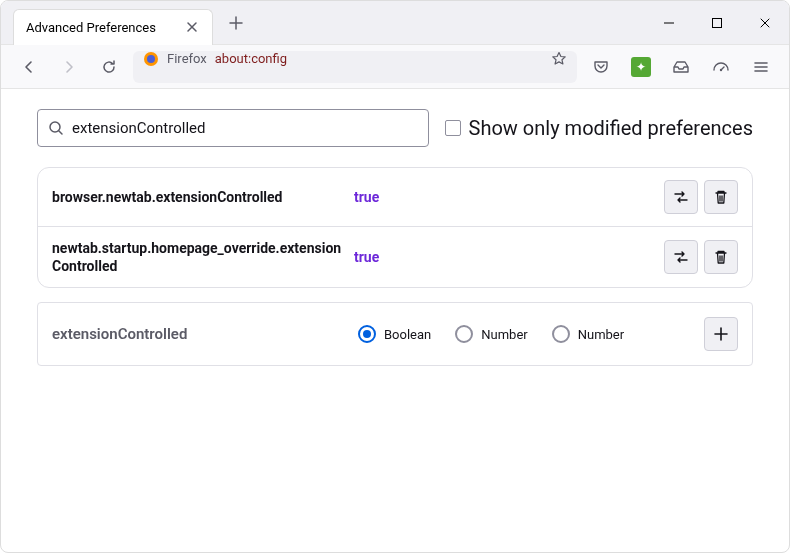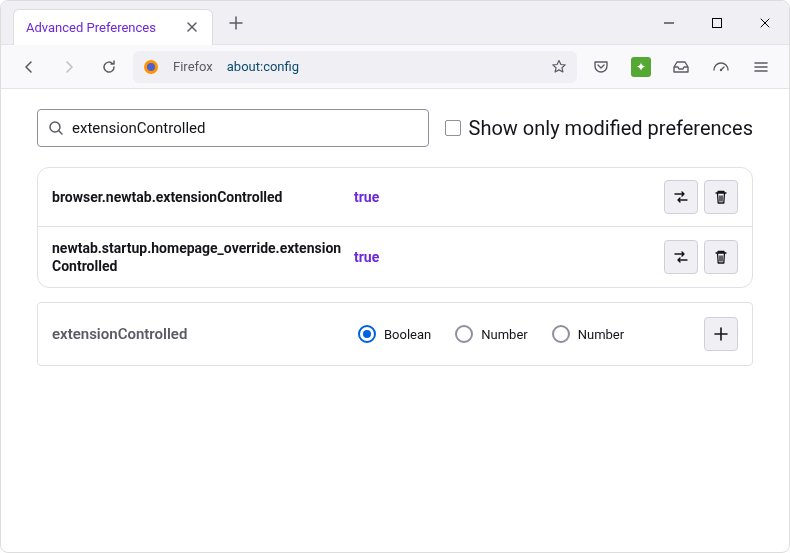--- a/index.html
+++ b/index.html
@@ -1,31 +1,31 @@
 <!DOCTYPE html>
 <html><head>
   <meta charset="utf-8">
   <style>
     * { margin: 0; padding: 0; box-sizing: border-box; font-family: -apple-system, BlinkMacSystemFont, "Segoe UI", Roboto, sans-serif; }
     body { width: 790px; height: 553px; background: #fff; border-radius: 8px; overflow: hidden; border: 1px solid #ddd; position: relative; }
     
     .titlebar { height: 44px; display: flex; align-items: center; background: #f0f0f4; border-bottom: 1px solid #e5e5e5; }
     .tab { display: flex; align-items: center; height: 36px; margin-left: 12px; margin-top: 8px; padding: 0 12px; background: #fff; border-radius: 6px 6px 0 0; border: 1px solid #ddd; border-bottom: none; gap: 10px; min-width: 200px; }
-    .tab-title { font-size: 13px; color: #6d28d9; flex: 1; }
+    .tab-title { font-size: 13px; color: #000000; flex: 1; }
     .tab-close { width: 16px; height: 16px; display: flex; align-items: center; justify-content: center; cursor: pointer; color: #5b5b66; }
     .new-tab-btn { width: 30px; height: 30px; display: flex; align-items: center; justify-content: center; margin-left: 8px; color: #5b5b66; font-size: 20px; cursor: pointer; }
     .window-controls { margin-left: auto; display: flex; }
     .wc-btn { width: 48px; height: 44px; display: flex; align-items: center; justify-content: center; color: #000; }
     
     .navbar { height: 44px; display: flex; align-items: center; padding: 0 12px; gap: 8px; background: #f9f9fb; border-bottom: 1px solid #e5e5e5; }
     .nav-btn { width: 32px; height: 32px; display: flex; align-items: center; justify-content: center; color: #5b5b66; border-radius: 4px; }
     .nav-btn.disabled { color: #c0c0c8; }
-    .address-bar { flex: 1; height: 32px; background: #f0f0f4; border-radius: 6px; display: flex; align-items: center; padding: 0 10px; gap: 14px; }
+    .address-bar { flex: 1; height: 32px; background: #f0f0f4; border-radius: 6px; display: flex; padding: 0 10px; gap: 8px; }
     .address-context { font-size: 13px; color: #5b5b66; }
-    .address-text { font-size: 13px; color: #0c4a6e; flex: 1; }
+    .address-text { font-size: 13px; color: #7f1d1d; flex: 1; }
     .ff-logo { width: 16px; height: 16px; display: flex; align-items: center; justify-content: center; }
     .nav-icon { width: 32px; height: 32px; display: flex; align-items: center; justify-content: center; color: #5b5b66; }
     .ext-icon { width: 20px; height: 20px; background: #55a834; border-radius: 3px; display: flex; align-items: center; justify-content: center; color: #fff; font-size: 12px; }
     
     .content { padding: 20px 36px; }
     
     .search-row { display: flex; gap: 16px; align-items: center; margin-bottom: 20px; }
     .search-box { flex: 1; height: 38px; border: 1px solid #8f8f9d; border-radius: 4px; display: flex; align-items: center; padding: 0 10px; gap: 8px; }
     .search-icon { color: #5b5b66; }
     .search-input { flex: 1; border: none; outline: none; font-size: 15px; color: #15141a; background: transparent; }

